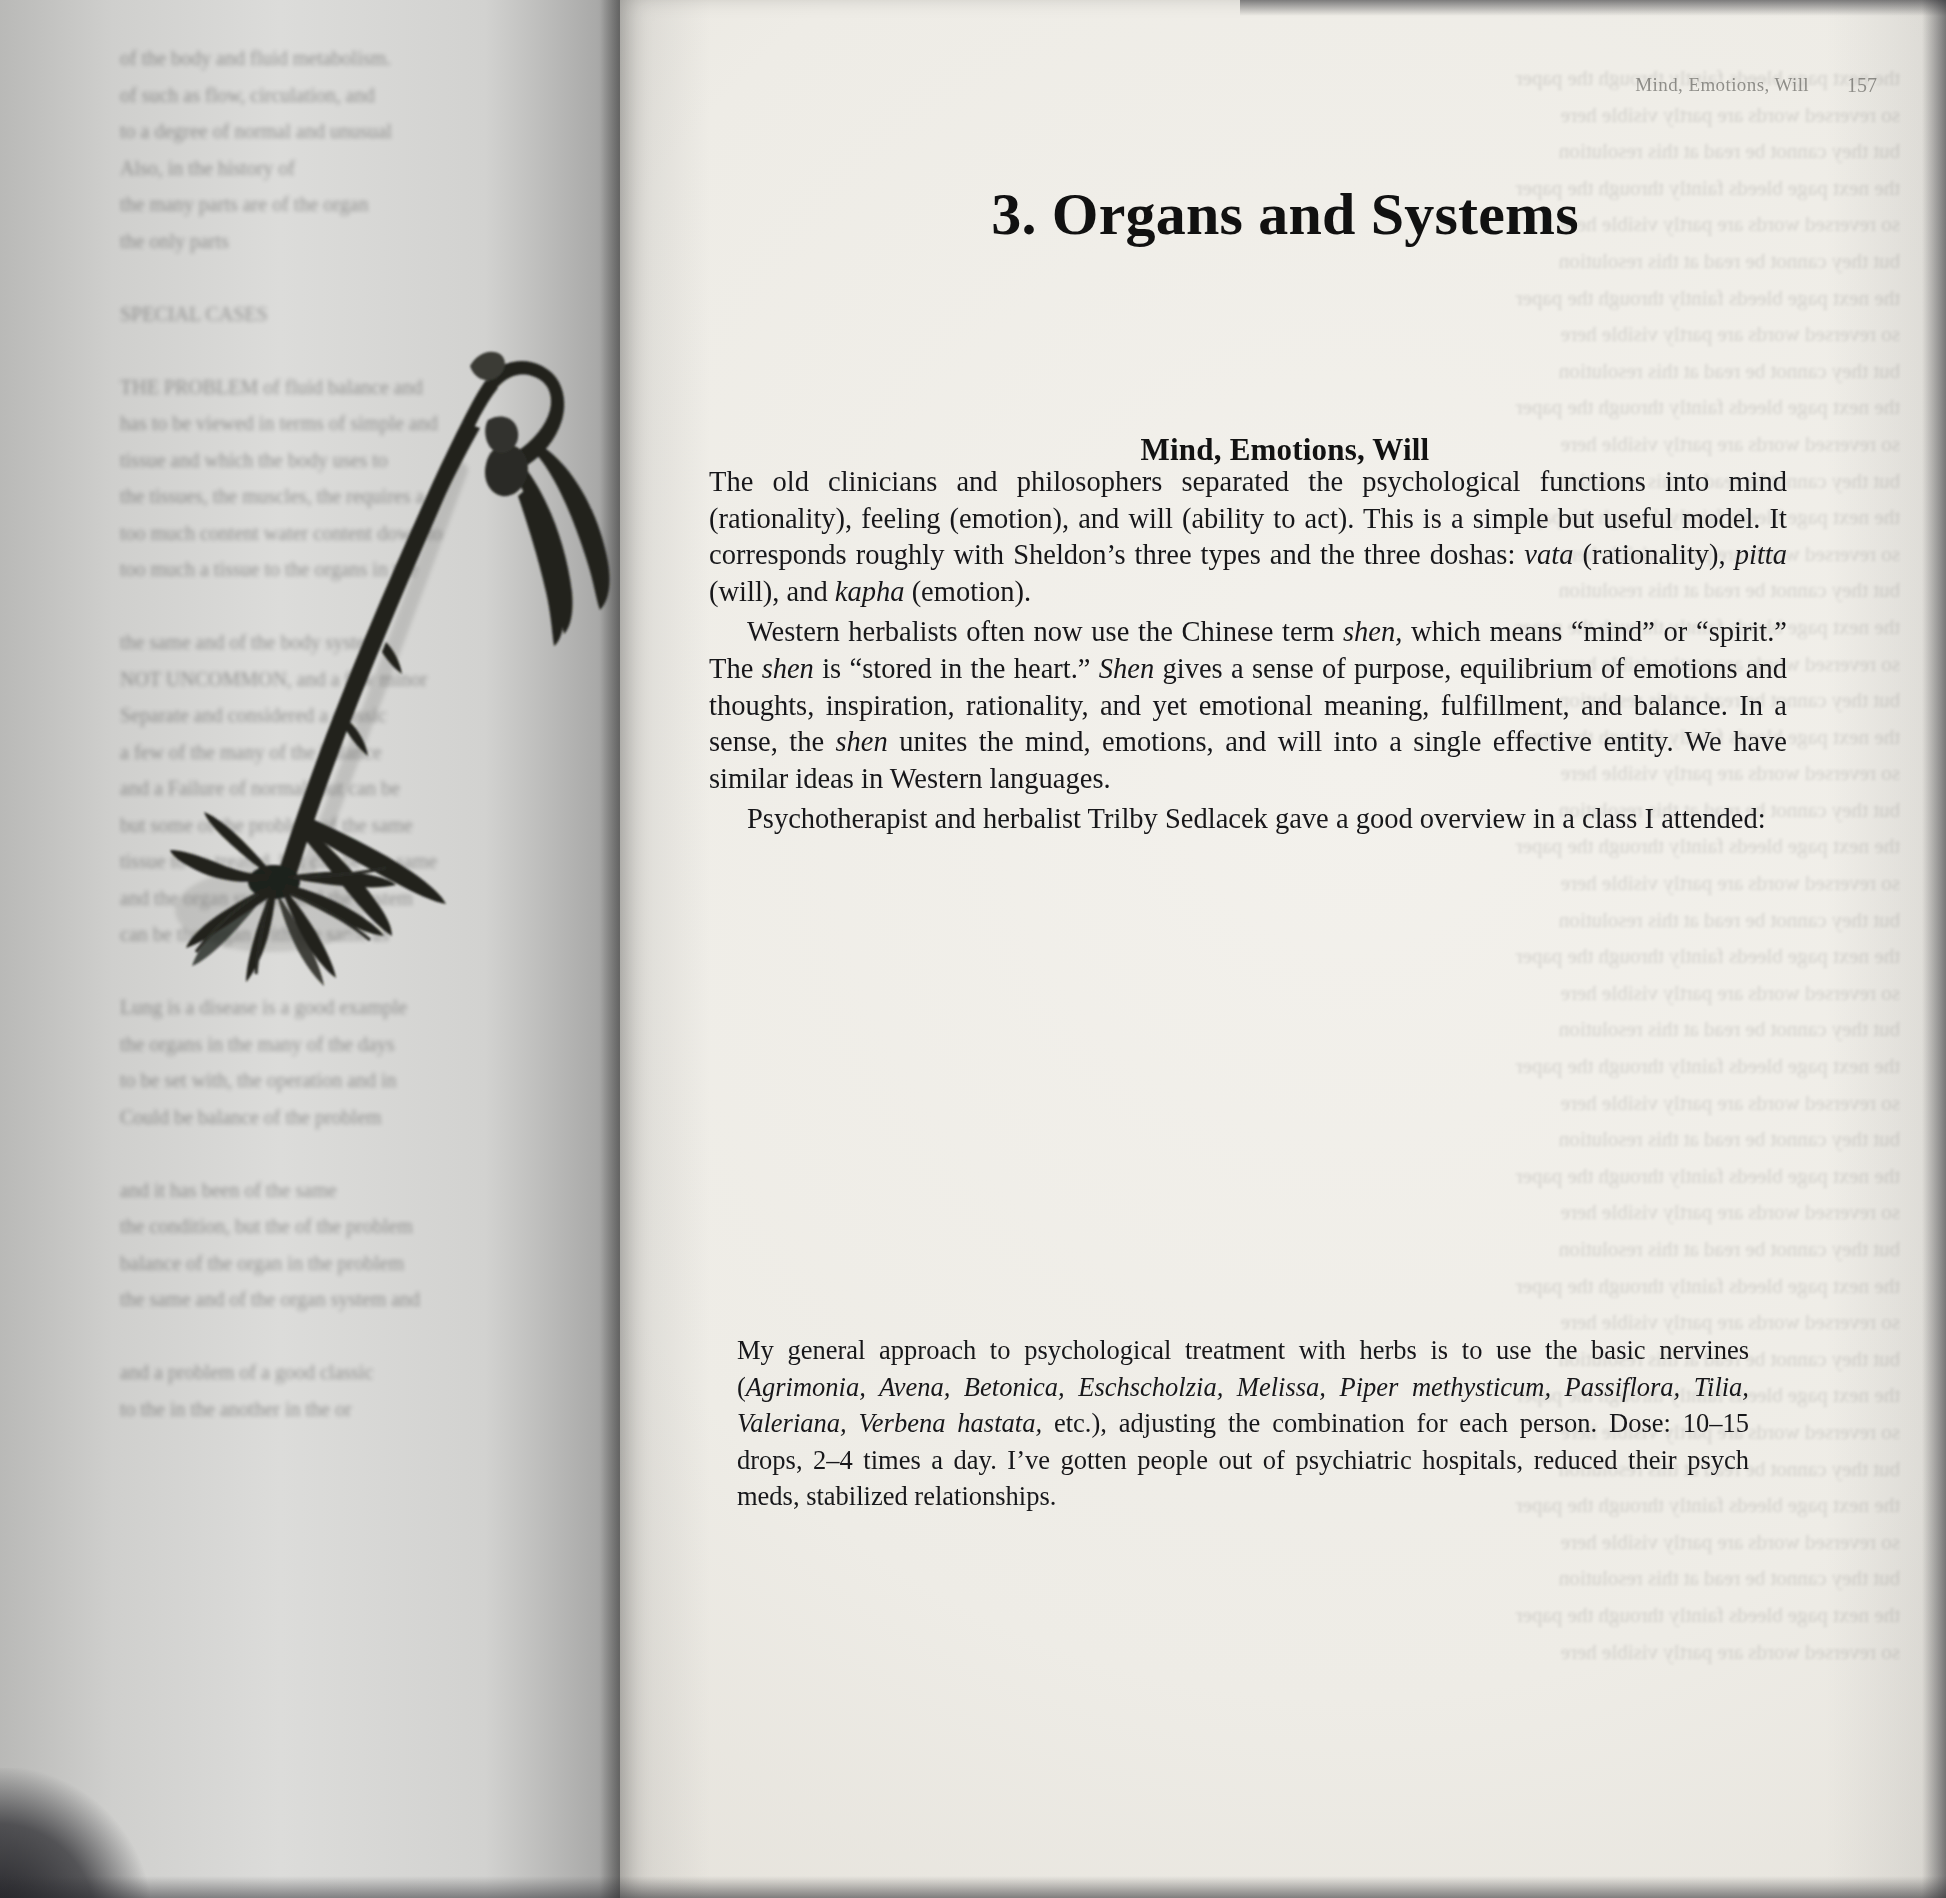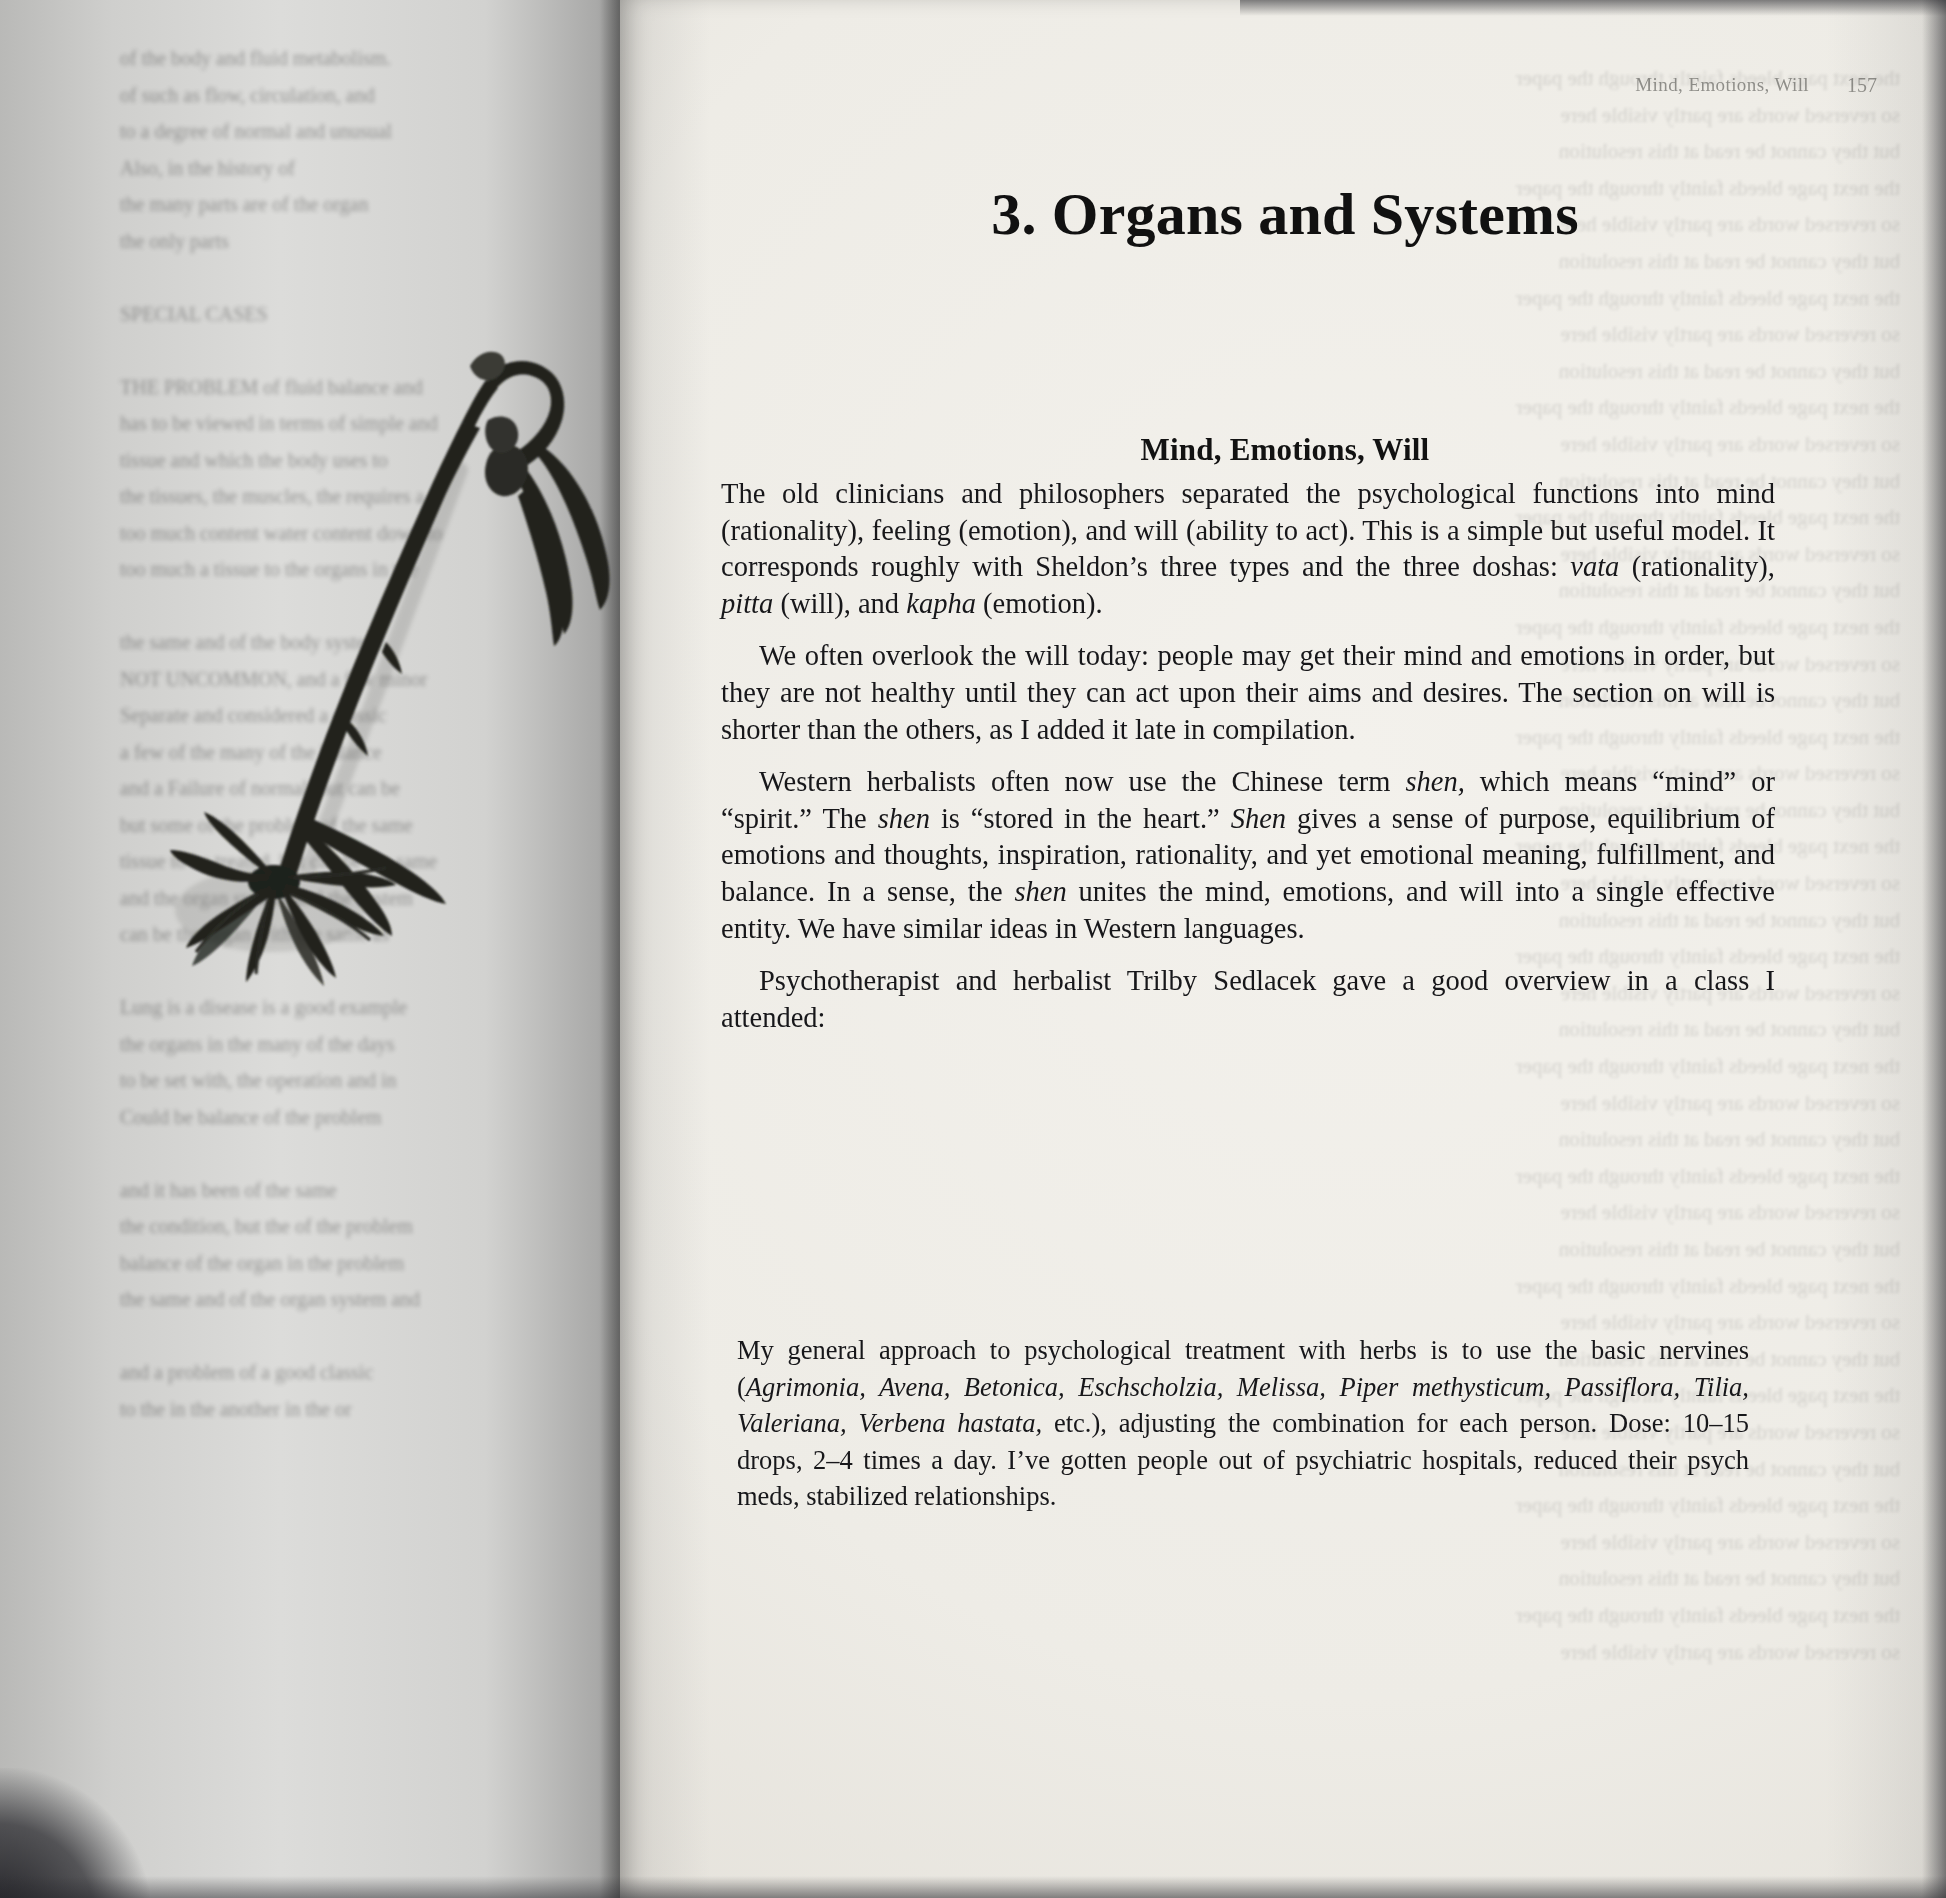--- a/index.html
+++ b/index.html
@@ -160,21 +160,21 @@
     position: absolute;
     left: 40px;
     top: 460px;
     width: 1086px;
     font-size: 28.5px;
     line-height: 36.6px;
     text-align: justify;
     text-justify: inter-word;
     color: #17171a;
   }
-  .body-text p { margin: 16px; }
+  .body-text p { margin: 4px; }
   .body-text p.indent { text-indent: 38px; }
   .body-text em { font-style: italic; }
 
   .blockquote {
     position: absolute;
     left: 72px;
     top: 1332px;
     width: 1012px;
     font-size: 26.5px;
     line-height: 36.5px;
@@ -391,21 +391,20 @@
     <div class="content">
       <div class="running-head">Mind, Emotions, Will</div>
       <div class="folio">157</div>
 
       <h1 class="chapter-title">3. Organs and Systems</h1>
 
       <h2 class="section-head">Mind, Emotions, Will</h2>
 
       <div class="body-text">
         <p>The old clinicians and philosophers separated the psychological functions into mind (rationality), feeling (emotion), and will (ability to act). This is a simple but useful model. It corresponds roughly with Sheldon’s three types and the three doshas: <em>vata</em> (rationality), <em>pitta</em> (will), and <em>kapha</em> (emotion).</p>
-        <p class="indent">We often overlook the will today: people may get their mind and emotions in order, but they are not healthy until they can act upon their aims and desires. The section on will is shorter than the others, as I added it late in compilation.</p>
         <p class="indent">Western herbalists often now use the Chinese term <em>shen,</em> which means “mind” or “spirit.” The <em>shen</em> is “stored in the heart.” <em>Shen</em> gives a sense of purpose, equilibrium of emotions and thoughts, inspiration, rationality, and yet emotional meaning, fulfillment, and balance. In a sense, the <em>shen</em> unites the mind, emotions, and will into a single effective entity. We have similar ideas in Western languages.</p>
         <p class="indent">Psychotherapist and herbalist Trilby Sedlacek gave a good overview in a class I attended:</p>
       </div>
 
       <div class="blockquote">
         <p>My general approach to psychological treatment with herbs is to use the basic nervines (<em>Agrimonia, Avena, Betonica, Eschscholzia, Melissa, Piper methysticum, Passiflora, Tilia, Valeriana, Verbena hastata,</em> etc.), adjusting the combination for each person. Dose: 10–15 drops, 2–4 times a day. I’ve gotten people out of psychiatric hospitals, reduced their psych meds, stabilized relationships.</p>
       </div>
     </div>
 
     <div class="top-edge"></div>

